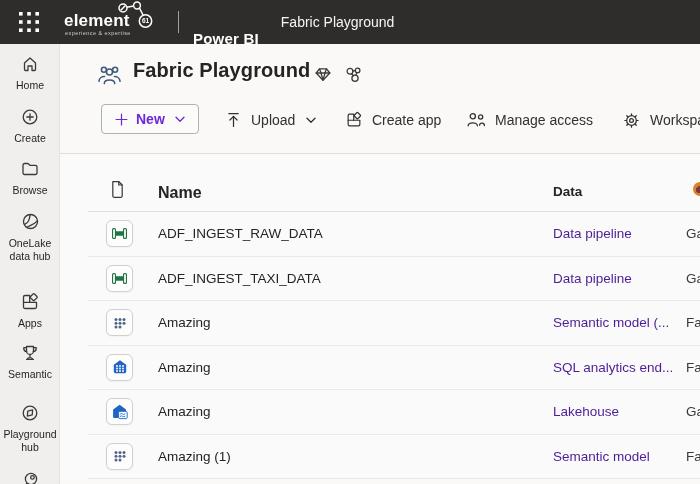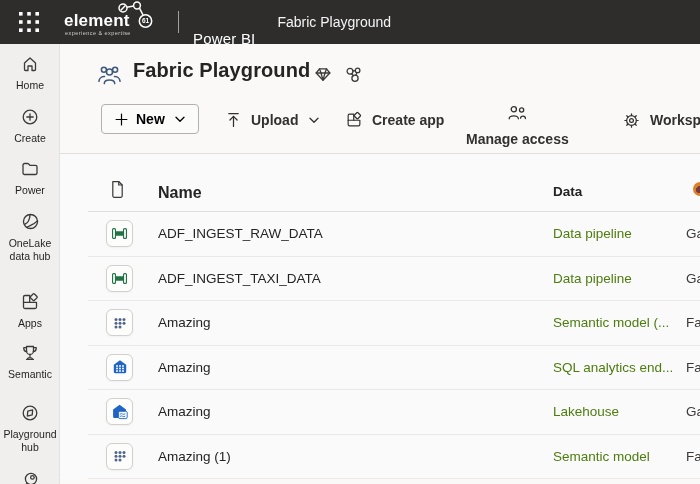--- a/index.html
+++ b/index.html
@@ -8,62 +8,62 @@
 
   
   .topbar{position:absolute;left:0;top:0;width:700px;height:44px;background:#2f2d2c;display:flex;align-items:center;color:#fff;}
   .waffle{width:30px;height:30px;margin-left:14px;display:flex;align-items:center;justify-content:center;cursor:pointer;}
   .brand{position:relative;margin-left:20px;width:88px;height:34px;}
   .brand-text{position:absolute;left:0;top:6px;font-size:17px;font-weight:700;letter-spacing:.2px;}
   .brand-caption{position:absolute;left:1px;top:25px;font-size:5.5px;color:#cfcecd;white-space:nowrap;letter-spacing:.45px;}
   .molecule{position:absolute;left:50px;top:-5px;}
   .molecule text{fill:#fff;font-size:6.5px;font-weight:700;font-family:"Liberation Sans",sans-serif;}
   .topbar-divider{width:1px;height:22px;background:rgba(255,255,255,.55);margin-left:26px;}
-  .product{margin-left:14px;font-size:15px;font-weight:400;letter-spacing:.2px;margin-top:32px;}
+  .product{margin-left:14px;font-size:15px;font-weight:700;letter-spacing:.2px;margin-top:32px;}
   .context{margin-left:22px;font-size:14px;font-weight:400;color:#f5f5f5;}
 
   
   .sidebar{position:absolute;left:0;top:44px;width:60px;height:440px;background:#f0efee;border-right:1px solid #e4e2e0;overflow:hidden;box-sizing:border-box;}
   .nav-item{position:absolute;left:0;width:60px;display:flex;flex-direction:column;align-items:center;cursor:pointer;color:#3b3a39;}
   .nav-item svg{flex:none;}
   .nav-label{margin-top:5px;font-size:10.5px;line-height:13px;color:#201f1e;text-align:center;width:58px;word-wrap:break-word;}
 
   
   .main{position:absolute;left:60px;top:44px;width:640px;height:440px;background:#faf9f8;overflow:hidden;}
 
   .ws-avatar{position:absolute;left:36px;top:18px;color:#3d5a7b;}
   .page-title{position:absolute;left:73px;top:15px;font-size:20px;font-weight:700;color:#252423;letter-spacing:.1px;}
   .badge-diamond{position:absolute;left:254px;top:21px;color:#3b3a39;}
   .badge-network{position:absolute;left:284px;top:21px;color:#3b3a39;}
 
   .toolbar{position:absolute;left:0;top:60px;width:640px;height:34px;color:#323130;}
-  .tb-item{position:absolute;top:0;height:32px;display:flex;align-items:center;gap:9px;font-size:14px;cursor:pointer;white-space:nowrap;font-weight:bold;}
-  .btn-new{left:41px;border:1px solid #b3b0ad;border-radius:4px;background:#fbfbfa;padding:0 13px;height:30px;box-sizing:border-box;gap:8px;font-weight:700;color:#000000;}
+  .tb-item{position:absolute;top:0;height:32px;display:flex;align-items:center;gap:9px;font-size:14px;cursor:pointer;white-space:nowrap;}
+  .btn-new{left:41px;border:1px solid #b3b0ad;border-radius:4px;background:#fbfbfa;padding:0 13px;height:30px;box-sizing:border-box;gap:8px;font-weight:700;color:#6d28d9;}
   .tb-upload{left:165px;}
   .tb-createapp{left:285px;}
-  .tb-manage{left:406px;flex-direction:column;}
+  .tb-manage{left:406px;}
   .tb-settings{left:562px;}
   .tb-item .chev{margin-left:2px;}
 
   .main-divider{position:absolute;left:0;top:109px;width:640px;height:1px;background:#e1dfdd;}
 
   
   .thead{position:absolute;left:0;top:110px;width:640px;height:58px;background:#fbfafa;}
   .doc-icon{position:absolute;left:50px;top:26px;color:#3b3a39;}
   .th-name{position:absolute;left:98px;top:30px;font-size:16px;font-weight:700;color:#242424;}
   .th-type{position:absolute;left:493px;top:30px;font-size:13.5px;font-weight:700;color:#242424;}
   .th-owner-sliver{position:absolute;left:633px;top:28px;width:14px;height:14px;border-radius:50%;background:radial-gradient(circle at 45% 55%, #7a3a3f 0 30%, #d9822b 32% 100%);}
   .thead-line{position:absolute;left:28px;top:57px;width:612px;height:1px;background:#e1dfdd;}
 
   .rows{position:absolute;left:0;top:168px;width:640px;}
   .trow{position:relative;width:640px;height:44.5px;box-sizing:border-box;cursor:pointer;background:#fbfafa;}
   .trow .rowline{position:absolute;left:28px;bottom:0;width:612px;height:1px;background:#ebe9e7;}
   .item-icon{position:absolute;left:46px;top:8px;width:27px;height:27px;border:1px solid #d2d0ce;border-radius:6px;background:#fdfdfc;box-sizing:border-box;display:flex;align-items:center;justify-content:center;box-shadow:0 1px 2px rgba(0,0,0,.04);}
   .cell-name{position:absolute;left:98px;top:14px;font-size:13.5px;color:#242424;}
-  .cell-type{position:absolute;left:493px;top:14px;font-size:13.5px;color:#4d7c0f;}
+  .cell-type{position:absolute;left:493px;top:14px;font-size:13.5px;color:#4c1d95;}
   .cell-owner{position:absolute;left:626px;top:14px;font-size:13.5px;color:#3b3a39;white-space:nowrap;}
 
   svg{display:block;}
   .stroke{fill:none;stroke:currentColor;stroke-width:1.3;stroke-linecap:round;stroke-linejoin:round;}
 </style>
 </head>
 <body>
 
 <div id="app">
 
@@ -128,21 +128,21 @@
       </span>
       <span class="nav-label">Create</span>
     </div>
 
     <div class="nav-item" style="top:115px">
       <span>
         <svg width="20" height="20" viewBox="0 0 20 20">
             <path class="stroke" d="M3 6 a1.5 1.5 0 0 1 1.5 -1.5 H7.6 a1 1 0 0 1 .75 .33 L9.9 6.3 H15.5 A1.5 1.5 0 0 1 17 7.8 V14 a1.5 1.5 0 0 1 -1.5 1.5 H4.5 A1.5 1.5 0 0 1 3 14 Z"></path>
           </svg>
       </span>
-      <span class="nav-label">Power</span>
+      <span class="nav-label">Browse</span>
     </div>
 
     <div class="nav-item" style="top:167px">
       <span>
         <svg width="21" height="21" viewBox="0 0 20 20">
             <g class="stroke" stroke-width="1.4">
               <circle cx="10" cy="10" r="6.7"></circle>
               <path d="M4.6 12.6 C7 11.8 9.2 9 9.6 3.4"></path>
               <path d="M6.4 15.6 C9.8 13.4 13.4 12.8 16.6 9.4"></path>
             </g>

